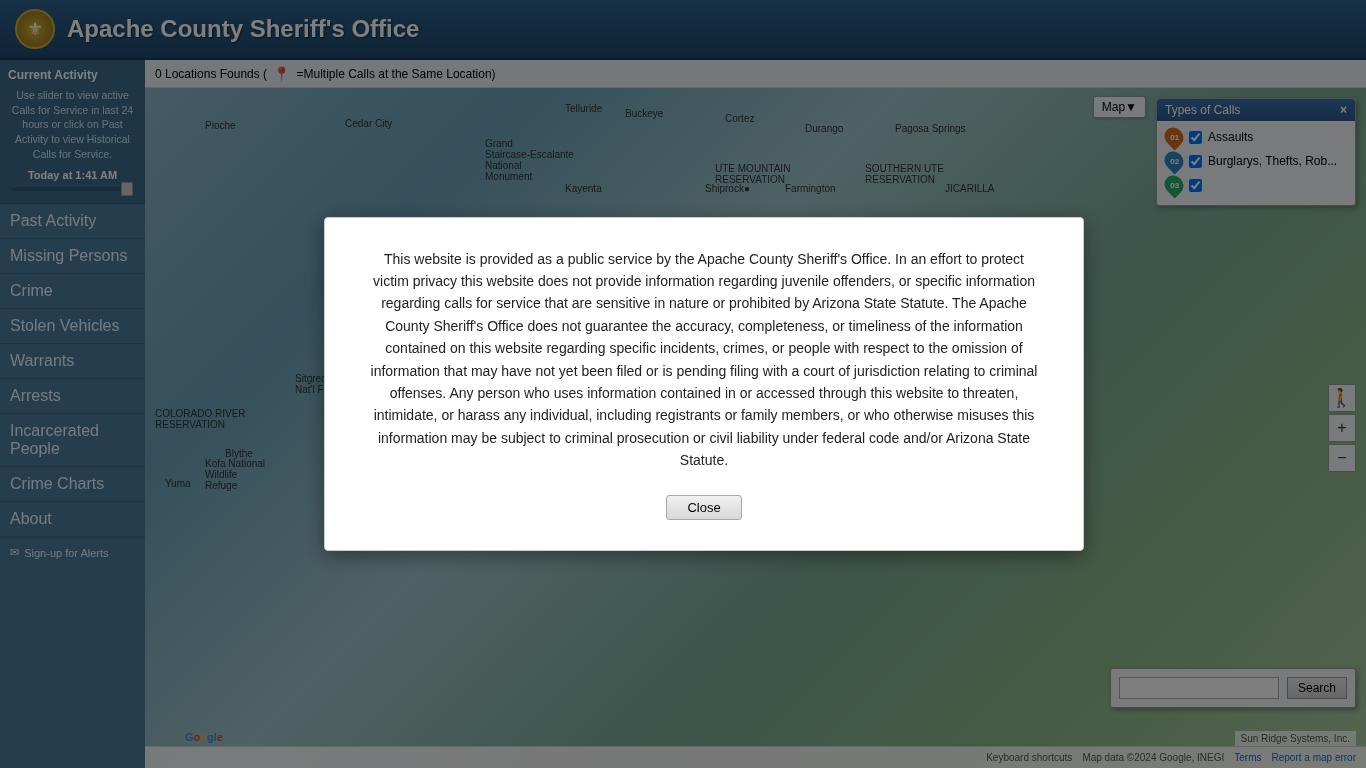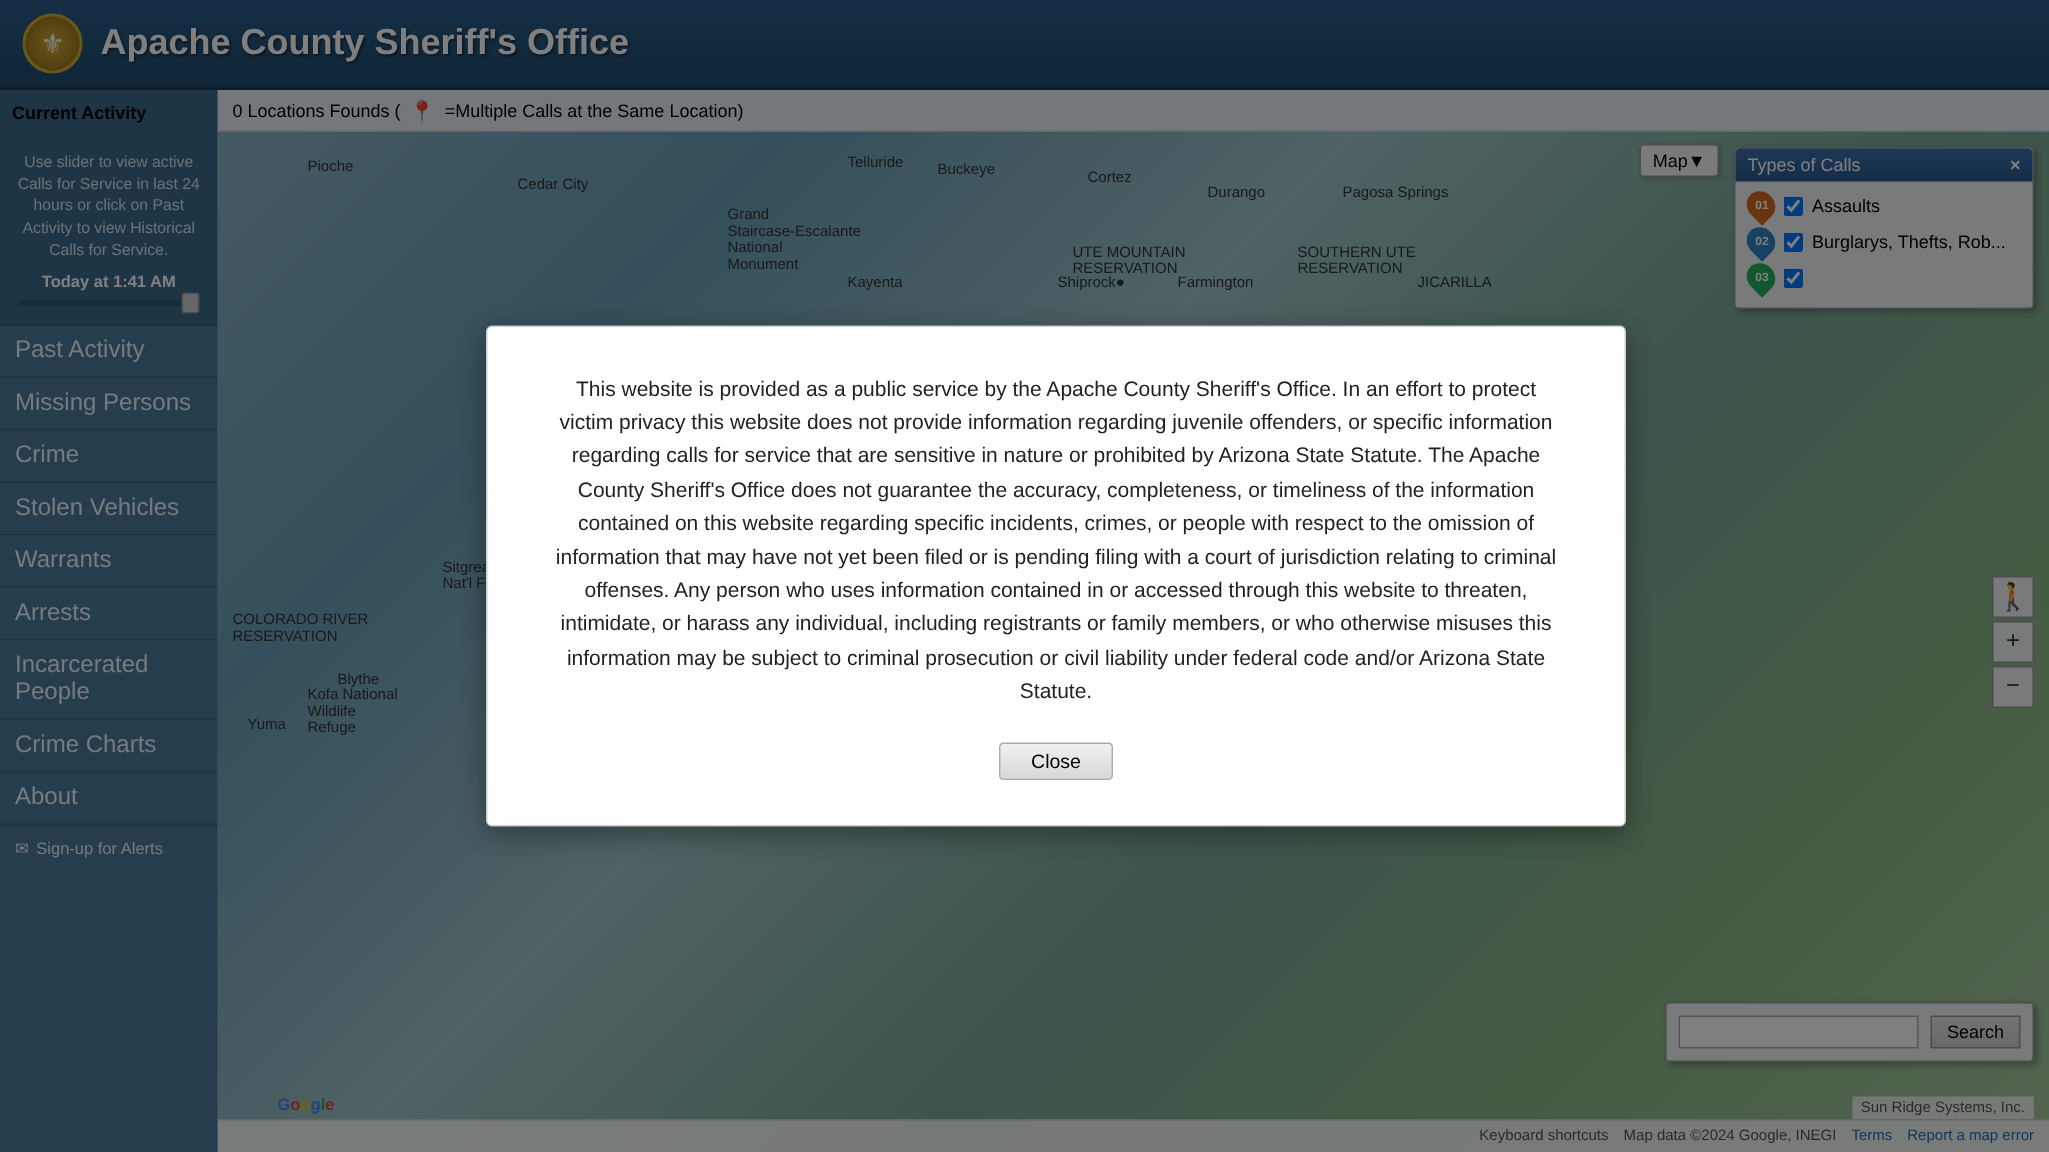--- a/index.html
+++ b/index.html
@@ -42,24 +42,24 @@
       flex-direction: column;
       flex-shrink: 0;
     }
 
     #current-activity-section {
       background: #3d6a8a;
       padding: 8px;
       border-bottom: 1px solid #2c5a7a;
     }
     #current-activity-section .section-title {
-      color: #000000;
+      color: #ffffff;
       font-size: 12px;
       font-weight: bold;
-      margin-bottom: 19px;
+      margin-bottom: 6px;
     }
     #current-activity-section .description {
       color: #cce4f0;
       font-size: 10.5px;
       line-height: 1.4;
       text-align: center;
     }
     #current-activity-section .time-display {
       color: white;
       font-size: 11px;
@@ -382,21 +382,21 @@
   <div id="map-container">
 
     <div id="map-info-bar">
       <span>0 Locations Founds (</span>
       <span style="color:#1a6dc0; font-size:14px;">📍</span>
       <span>=Multiple Calls at the Same Location)</span>
     </div>
 
     <div id="map-bg">
 
-      <div class="map-label" style="top:18px; left:60px;">Pioche</div>
+      <div class="map-label" style="top:32px; left:60px;">Pioche</div>
       <div class="map-label" style="top:30px; left:200px;">Cedar City</div>
       <div class="map-label" style="top:15px; left:420px;">Telluride</div>
       <div class="map-label" style="top:50px; left:340px;">Grand<br>Staircase-Escalante<br>National<br>Monument</div>
       <div class="map-label" style="top:20px; left:480px;">Buckeye</div>
       <div class="map-label" style="top:25px; left:580px;">Cortez</div>
       <div class="map-label" style="top:35px; left:660px;">Durango</div>
       <div class="map-label" style="top:35px; left:750px;">Pagosa Springs</div>
       <div class="map-label" style="top:75px; left:570px;">UTE MOUNTAIN<br>RESERVATION</div>
       <div class="map-label" style="top:75px; left:720px;">SOUTHERN UTE<br>RESERVATION</div>
       <div class="map-label" style="top:95px; left:420px;">Kayenta</div>

